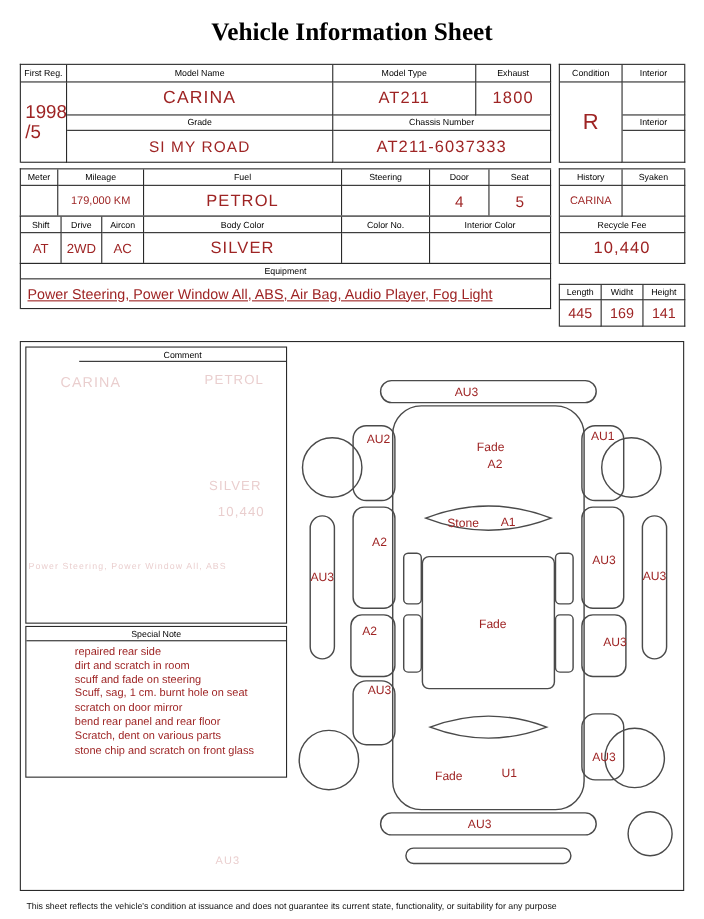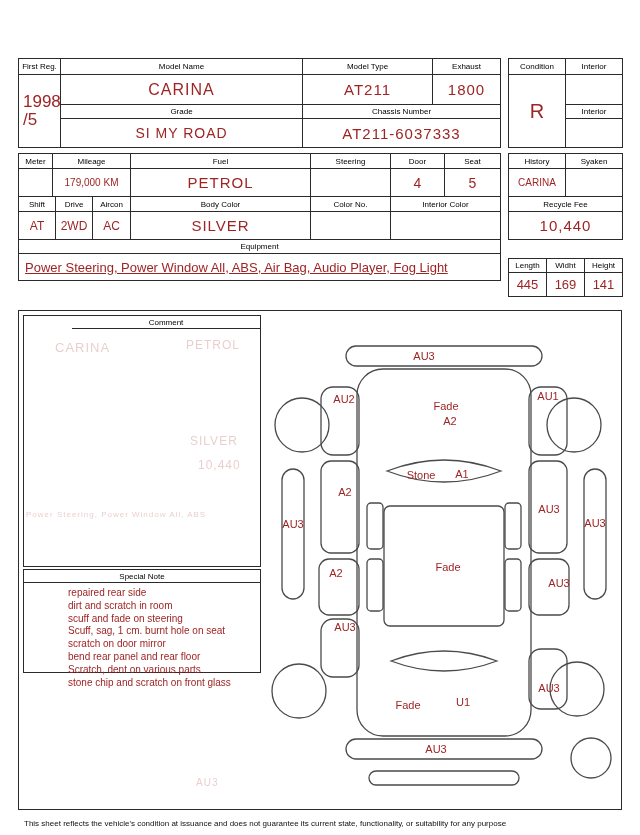--- a/index.html
+++ b/index.html
@@ -47,21 +47,21 @@
     padding-left:4px; font-size:17px; line-height:1.08;
   }
   .c-equip-val { justify-content:flex-start; padding-left:6px; font-size:13px;text-decoration:underline; }
 
   .main-box {
     position:absolute; left:18px; top:310px; width:604px; height:500px;
     border:1px solid #2a2a2a; background:#fff;
   }
   .sub-box { position:absolute; border:1px solid #2a2a2a; background:#fff; }
   .comment-box { left:4px; top:4px; width:238px; height:252px;padding-left:48px; }
-  .special-box { left:4px; top:258px; width:238px; height:104px; }
+  .special-box { left:4px; top:258px; width:238px; height:138px; }
   .box-hdr {
     height:13px; border-bottom:1px solid #2a2a2a;
     display:flex; align-items:center; justify-content:center; font-size:8px; color:#000;
   }
   .note-body { padding:4px 5px 0; }
   .note-line { font-size:10px; line-height:12.8px; color:#9e2424; white-space:nowrap;padding-left:39px; }
 
   .car-svg { position:absolute; left:250px; top:8px; width:350px; height:480px; }
   .car-svg .shapes { fill:none; stroke:#4a4a4a; stroke-width:1.3; }
   .diag-label {
@@ -77,20 +77,21 @@
 
   .disclaimer {
     position:absolute; left:24px; top:819px; font-size:8px; color:#111;
   }
 </style>
 </head>
 <body>
 
 <div class="sheet">
 
+  <div class="title">Vehicle Information Sheet</div>
 
   <div class="grid t-reg">
     <div class="cell lbl" style="grid-area:1/1/2/2">First Reg.</div>
     <div class="cell lbl" style="grid-area:1/2/2/3">Model Name</div>
     <div class="cell lbl" style="grid-area:1/3/2/4">Model Type</div>
     <div class="cell lbl" style="grid-area:1/4/2/5">Exhaust</div>
     <div class="cell val c-firstreg" style="grid-area:2/1/5/2">
       <span>1998</span>
       <span>/5</span>
     </div>

